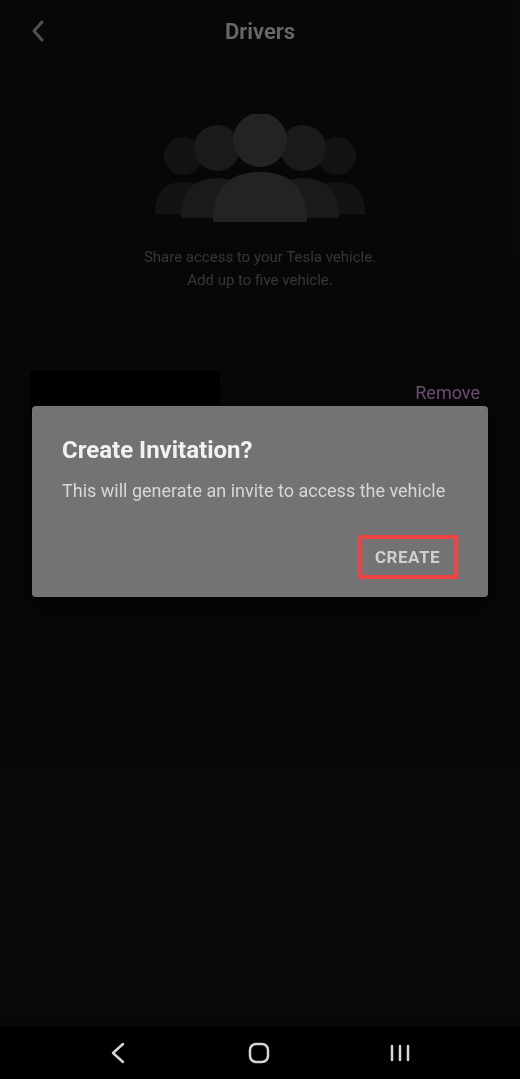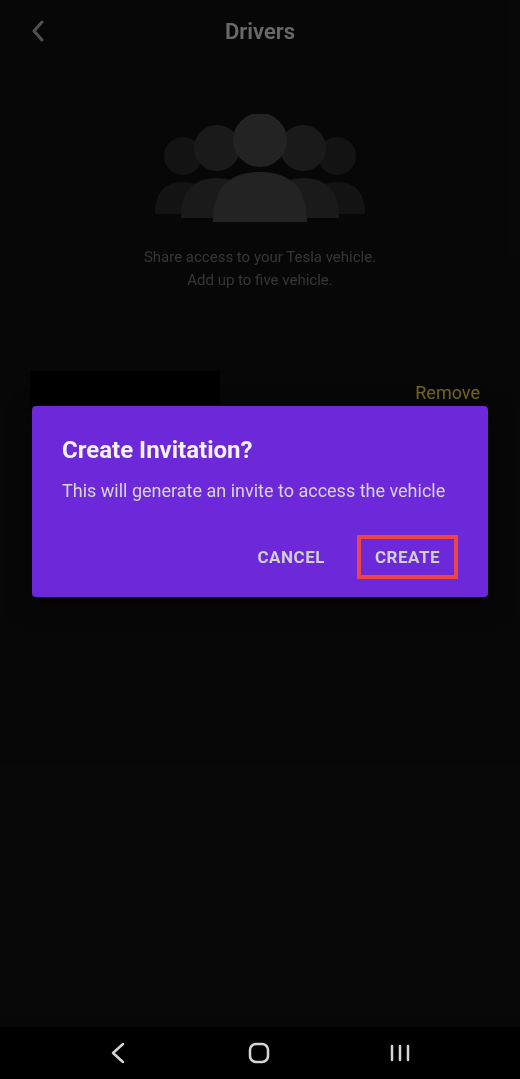--- a/index.html
+++ b/index.html
@@ -61,39 +61,39 @@
     align-items: center;
     padding: 0 40px 0 30px;
   }
   .driver-name-block {
     width: 190px;
     height: 42px;
     background: #000000;
   }
   .driver-row-spacer { flex: 1; }
   .remove-link {
-    color: #fde047;
+    color: #f0abfc;
     font-size: 18px;
   }
 
   
   .dim {
     position: absolute;
     inset: 0;
     background: rgba(0,0,0,0.55);
     pointer-events: none;
   }
 
   
   .dialog {
     position: absolute;
     top: 406px;
     left: 32px;
     right: 32px;
-    background: #6d28d9;
+    background: #737373;
     border-radius: 4px;
     padding: 30px 30px 18px 30px;
     color: #eaeaea;
     box-shadow: 0 8px 24px rgba(0,0,0,0.6);
   }
   .dialog-title {
     font-size: 24px;
     font-weight: 700;
     color: #f2f2f2;
     margin-bottom: 14px;
@@ -178,21 +178,20 @@
   <div class="driver-row-spacer"></div>
   <div class="remove-link">Remove</div>
 </div>
 
 <div class="dim"></div>
 
 <div class="dialog">
   <div class="dialog-title">Create Invitation?</div>
   <div class="dialog-body">This will generate an invite to access the vehicle</div>
   <div class="dialog-actions">
-    <div class="dialog-btn">CANCEL</div>
     <div class="dialog-btn highlight-box">CREATE</div>
   </div>
 </div>
 
 <div class="navbar">
   <div class="nav-icon">
     <svg width="20" height="22" viewBox="0 0 20 22">
       <polyline points="14,2 4,11 14,20" fill="none" stroke="#d4d4d4" stroke-width="2.5" stroke-linecap="round" stroke-linejoin="round"></polyline>
     </svg>
   </div>

